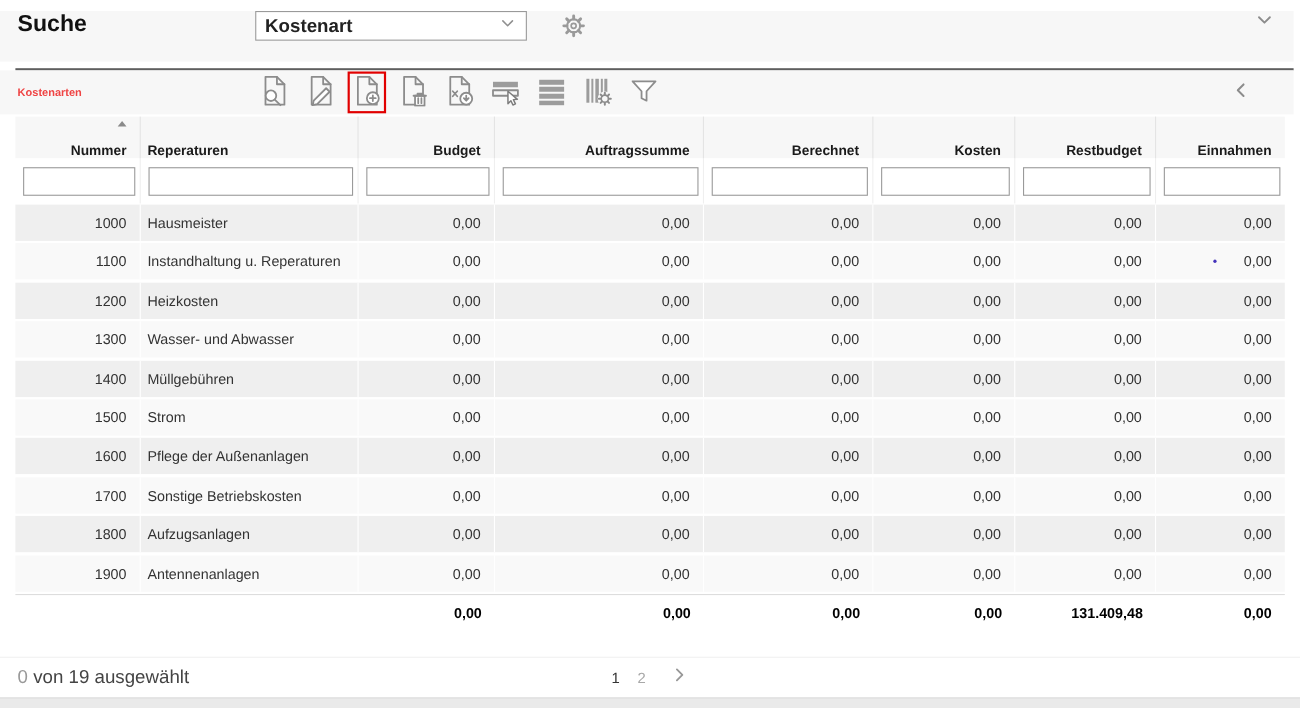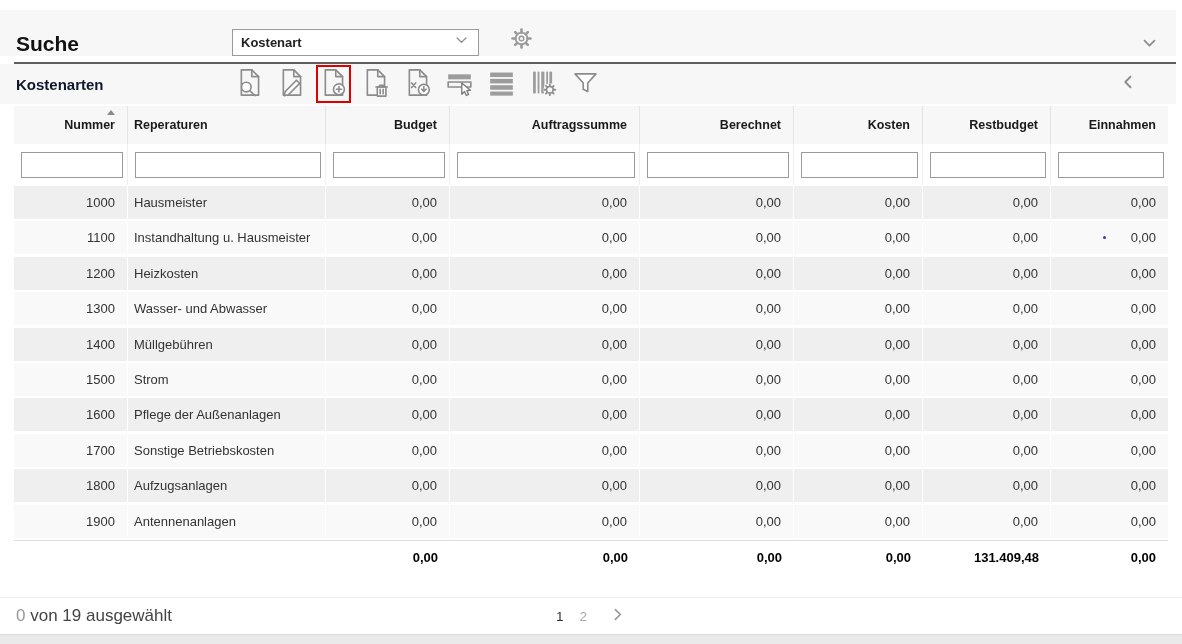--- a/index.html
+++ b/index.html
@@ -5,52 +5,52 @@
   * { box-sizing: border-box; margin: 0; padding: 0; }
   body { background:#fff; }
   .page {
     position: relative; width: 1182px; height: 644px;
     background: #fff; overflow: hidden;
     font-family: "Liberation Sans", sans-serif; color: #333;
   }
   
   .search-bar {
     margin-top: 10px; margin-right: 6px; height: 46px;
-    background: #f7f7f7; display: flex; align-items: flex-end; padding: 0 16px;
+    background: #f7f7f7; display: flex; align-items: flex-start; padding: 0 16px;
   }
   .search-title { font-size: 21px; font-weight: bold; color: #111; flex: 0 0 216px; }
   .dropdown {
     width: 247px; height: 27px; background: #fff; border: 1px solid #9a9a9a;
     display: flex; align-items: center; padding: 0 8px; cursor: pointer;
   }
-  .dropdown-value { font-size: 13px; font-weight: bold; color: #222; flex: 1; }
+  .dropdown-value { font-size: 17px; font-weight: bold; color: #222; flex: 1; }
   .gear-btn { margin-left: 29px; display: flex; align-items: center; cursor: pointer; }
   .collapse-search { margin-left: auto; display: flex; align-items: center; cursor: pointer; }
   
   .divider-dark { height: 2px; background: #5e5e5e; margin: 6px 6px 0 14px; }
   
   .panel-bar {
     height: 40px; margin-right: 6px; background: #f7f7f7;
     display: flex; align-items: center; padding: 0 16px;
   }
-  .panel-title { font-size: 15px; font-weight: bold; color: #0f172a; flex: 0 0 216px; }
+  .panel-title { font-size: 10px; font-weight: bold; color: #ef4444; flex: 0 0 216px; }
   .toolbar { display: flex; align-items: center; gap: 7px; }
   .tb-btn {
     background: transparent; border: 2px solid transparent; padding: 1px;
     display: flex; align-items: center; justify-content: center; cursor: pointer;
   }
   .tb-btn.highlighted { border-color: #e10000; }
   .collapse-panel { margin-left: auto; margin-right: 22px; display: flex; align-items: center; cursor: pointer; }
   
   .table { margin: 2px 14px 0 14px; width: 1154px; }
   .grid-row { display: grid; grid-template-columns: 114px 198px 124px 190px 154px 129px 128px 117px; }
   .thead { background: #f7f7f7; height: 38px; }
   .th {
     font-size: 12.5px; font-weight: bold; color: #1a1a1a;
-    display: flex; align-items: center; position: relative;
+    display: flex; align-items: flex-end; position: relative;
     border-right: 1px solid #e4e4e4; cursor: pointer;
   }
   .th:last-child { border-right: none; }
   .th.right { justify-content: flex-end; padding-right: 12px; }
   .th.left { padding-left: 6px; }
   .sort-asc {
     position: absolute; top: 4px; right: 12px; width: 0; height: 0;
     border-left: 4px solid transparent; border-right: 4px solid transparent;
     border-bottom: 5px solid #8a8a8a;
   }
@@ -302,21 +302,21 @@
           <div class="td left">Hausmeister</div>
           <div class="td right">0,00</div>
           <div class="td right">0,00</div>
           <div class="td right">0,00</div>
           <div class="td right">0,00</div>
           <div class="td right">0,00</div>
           <div class="td right">0,00</div>
         </div>
         <div class="trow grid-row odd">
           <div class="td right">1100</div>
-          <div class="td left">Instandhaltung u. Hausmeister</div>
+          <div class="td left">Instandhaltung u. Reperaturen</div>
           <div class="td right">0,00</div>
           <div class="td right">0,00</div>
           <div class="td right">0,00</div>
           <div class="td right">0,00</div>
           <div class="td right">0,00</div>
           <div class="td right">0,00</div>
         </div>
         <div class="trow grid-row even">
           <div class="td right">1200</div>
           <div class="td left">Heizkosten</div>

